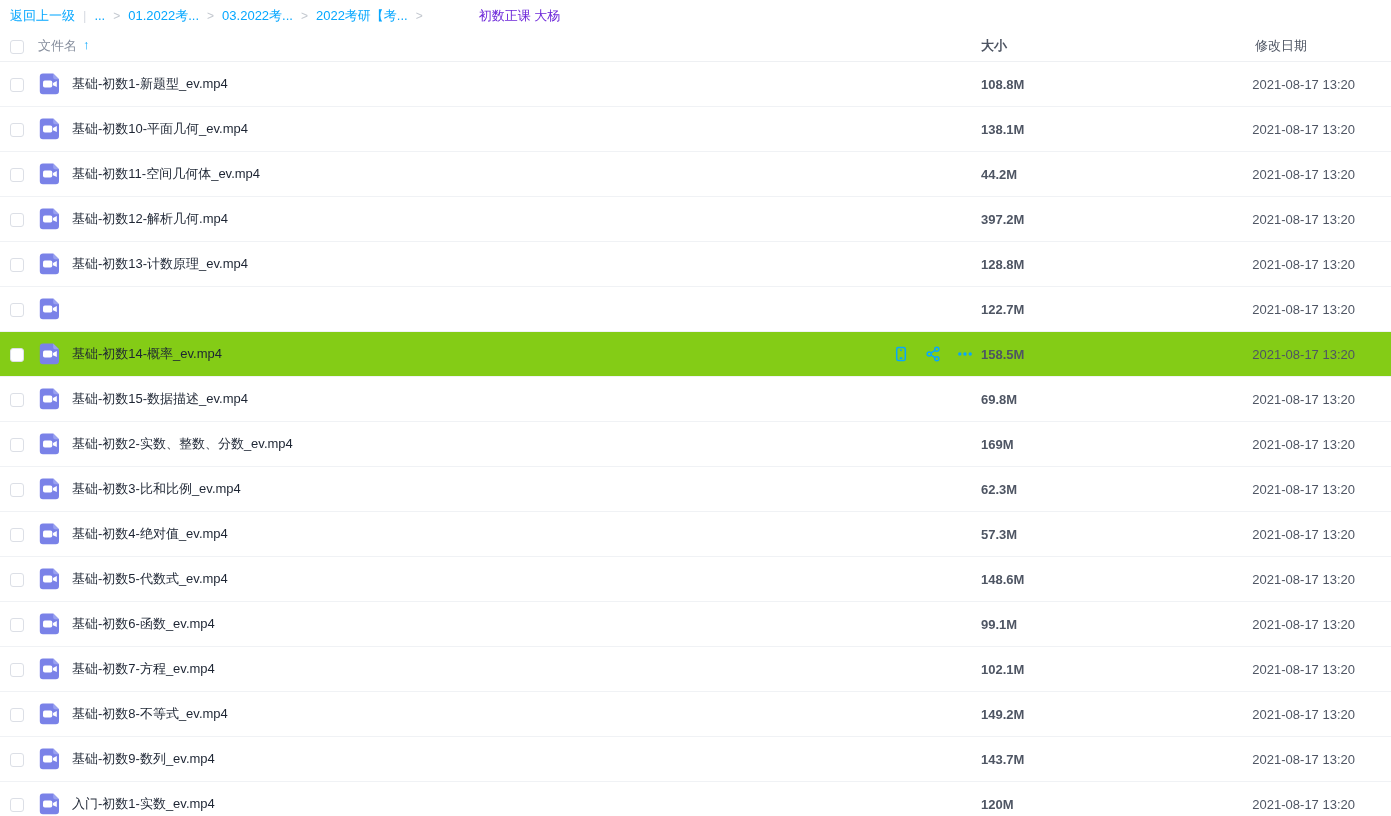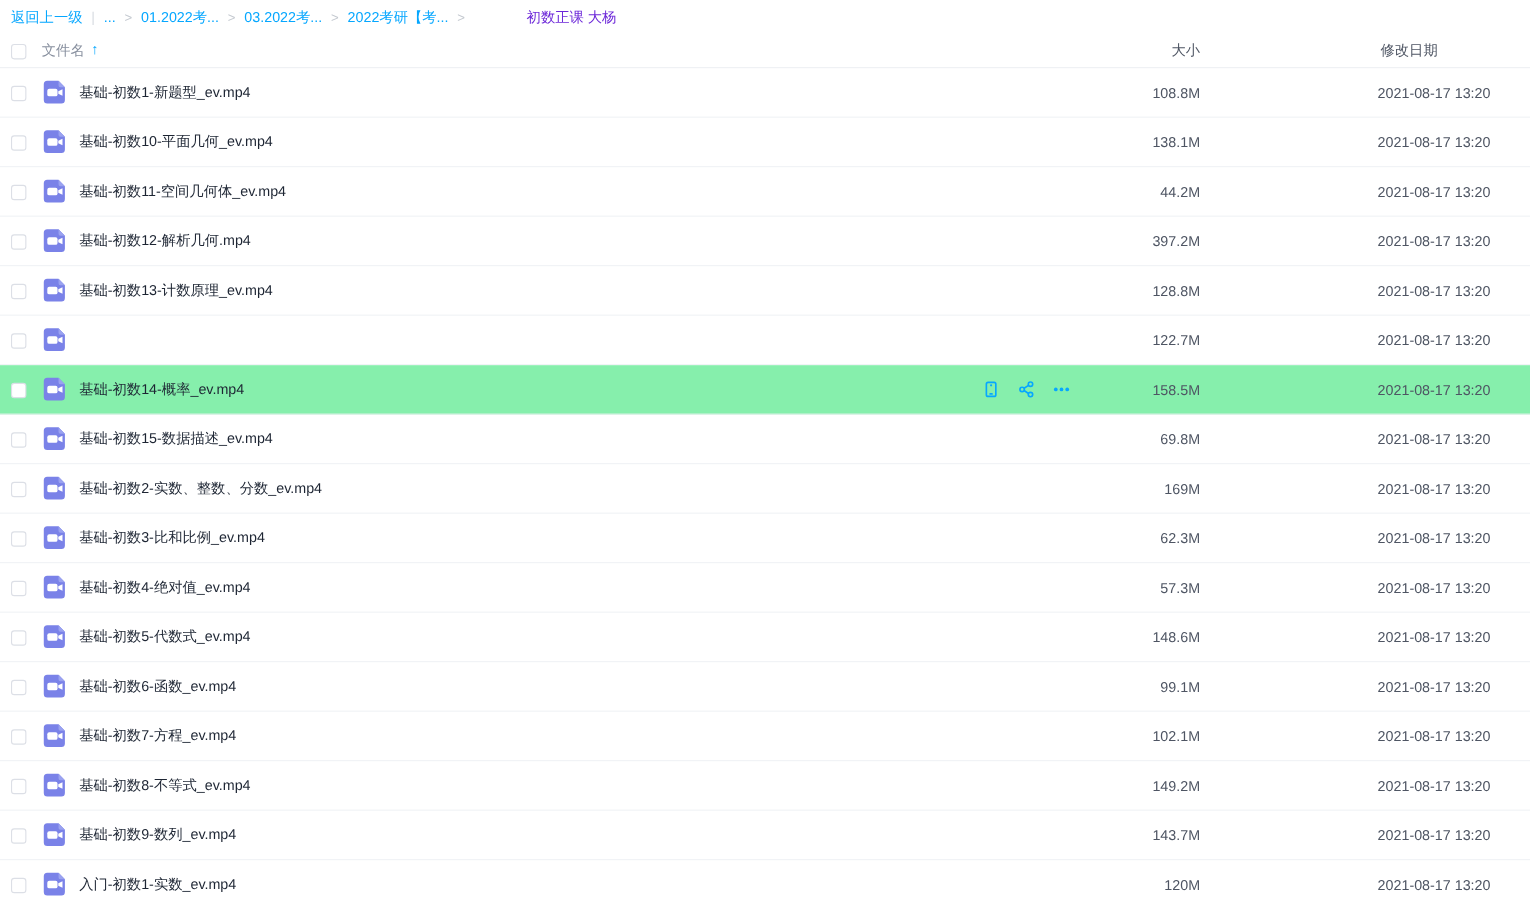--- a/index.html
+++ b/index.html
@@ -24,21 +24,21 @@
   
   .grid {
     display: grid;
     grid-template-columns: 38px 34px 1fr 110px 110px 300px;
     align-items: center;
   }
   .cell-check   { grid-column: 1; padding-left: 10px; }
   .cell-icon    { grid-column: 2; }
   .cell-name    { grid-column: 3; }
   .cell-actions { grid-column: 4; }
-  .cell-size    { grid-column: 5; text-align: right; }
+  .cell-size    { grid-column: 5; text-align: left; font-weight: bold; }
   .cell-date    { grid-column: 6; text-align: right; padding-right: 36px; }
   
   .thead {
     height: 31px;
     border-bottom: 1px solid #eef0f3;
     font-size: 13px;
     color: #878f9e;
   }
   .thead .hd-name { grid-column: 2 / 4; display: flex; align-items: flex-start; cursor: pointer; }
   .thead .cell-date { padding-right: 84px; }
@@ -53,21 +53,21 @@
     cursor: pointer;
     vertical-align: middle;
   }
   
   .row {
     height: 45px;
     border-bottom: 1px solid #f0f2f5;
     font-size: 13px;
     cursor: default;
   }
-  .row.active { background: #86efac; }
+  .row.active { background: #84cc16; }
   .file-icon { width: 24px; height: 24px; display: block; }
   .file-name { color: #1d2533; cursor: pointer; }
   .cell-size, .cell-date { color: #4e5563; }
   
   .cell-actions {
     display: flex; align-items: center;
     gap: 16px;
     padding-left: 22px;
   }
   .action-btn {

